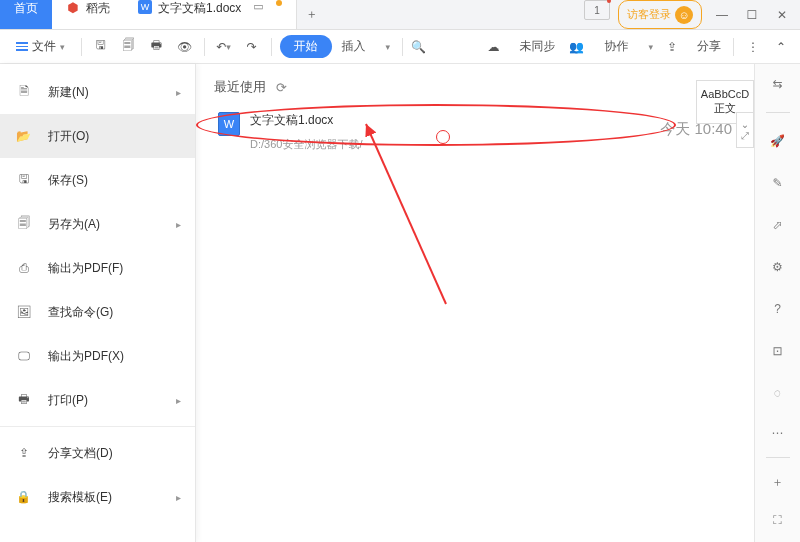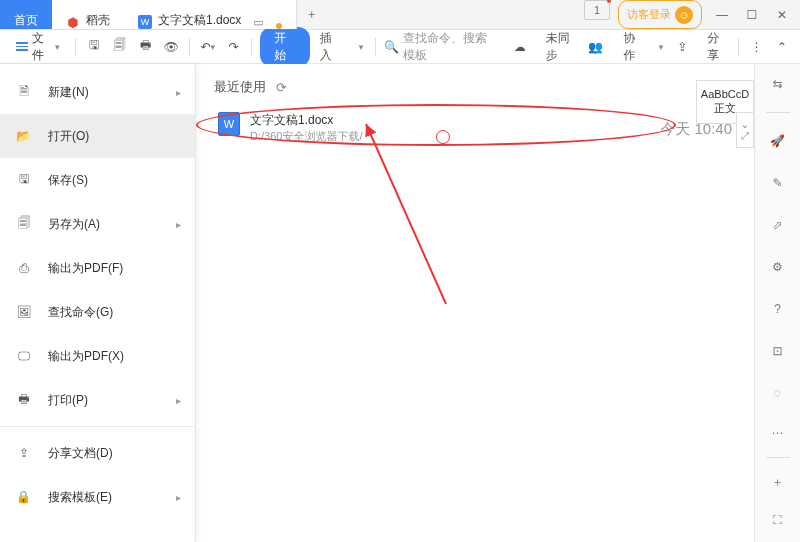--- a/index.html
+++ b/index.html
@@ -1,20 +1,20 @@
 <!DOCTYPE html>
 <html><head>
 <meta charset="utf-8">
 <style>
   * { box-sizing: border-box; margin: 0; padding: 0; font-family: "Microsoft YaHei", Arial, sans-serif; }
   body { width: 800px; height: 542px; overflow: hidden; background: #fff; font-size: 12px; color: #333; position: relative; }
 
   
   .titlebar { height: 30px; display: flex; align-items: stretch; background: #f3f4f6; border-bottom: 1px solid #e0e0e0; }
-  .tab { display: flex; align-items: flex-end; padding: 0 14px; gap: 6px; cursor: pointer; }
+  .tab { display: flex; align-items: flex-start; padding: 0 14px; gap: 6px; cursor: pointer; }
   .tab.home { background: #3a84f6; color: #fff; }
   .tab.app { background: #fff; }
   .tab.doc { background: #fff; border-right: 1px solid #e0e0e0; position: relative; }
   .tab .dot { width: 6px; height: 6px; border-radius: 50%; background: #f5a623; margin-left: 6px; }
   .tab .icon-sq { width: 14px; height: 14px; background: #3a84f6; color: #fff; display:flex; align-items:center; justify-content:center; border-radius: 2px; font-size: 9px; }
   .tab .fire { width:14px; height:14px; display:flex; align-items:center; justify-content:center; color:#e14b3b; font-size:13px; }
   .tab .winicon { color:#888; font-size:11px; margin-left:6px; }
   .addtab { width: 30px; display:flex; align-items:center; justify-content:center; color:#666; }
   .titlebar .spacer { flex: 1; }
   .winbtns { display: flex; align-items: center; gap: 2px; padding-right: 4px; }
@@ -48,21 +48,21 @@
   .menuitem .arrow { margin-left:auto; color:#999; font-size:10px; }
   .menusep { height:1px; background:#ececec; margin:4px 0; }
 
   
   .recent { flex:1; padding:14px 18px; position:relative; }
   .recent-head { display:flex; align-items:center; gap:10px; color:#555; font-size:13px; margin-bottom:10px; }
   .recent-item { display:flex; align-items:flex-start; gap:10px; padding:6px 4px; }
   .recent-item .docicon { width:22px; height:24px; background:#3a84f6; border:1px solid #2d6fd0; border-radius:2px; display:flex; align-items:center; justify-content:center; color:#fff; font-size:11px; flex-shrink:0; }
   .recent-item .info { flex:1; }
   .recent-item .title { color:#333; font-size:12px; }
-  .recent-item .path { color:#999; font-size:11px; margin-top:0; }
+  .recent-item .path { color:#999; font-size:11px; margin-top:8px; }
   .recent-item .time { color:#999; font-size:15px;margin-top:8px; }
 
   
   .rside { width:46px; background:#fafafa; border-left:1px solid #e6e6e6; display:flex; flex-direction:column; align-items:center; padding-top:6px; gap:14px; position:relative; }
   .rside .ricon { width:28px; height:28px; display:flex; align-items:center; justify-content:center; color:#777; }
   .rside .sep { width:24px; height:1px; background:#ddd; }
   .rside .bottom { position:absolute; bottom:8px; display:flex; flex-direction:column; align-items:center; gap:10px; }
   .style-preview { position:absolute; top:16px; right:46px; width:58px; height:44px; border:1px solid #ddd; background:#fff; display:flex; flex-direction:column; align-items:center; justify-content:center; font-size:10px; color:#333; }
   .style-preview .sp-top { font-size:11px; letter-spacing:0; }
   .style-preview .sp-bot { font-size:11px; margin-top:1px; }
@@ -127,21 +127,20 @@
   <div class="tb-icon">↷</div>
   <div class="tb-sep"></div>
   <div class="start-pill"><span>开始</span></div>
   <div class="tb-text">
       <span>插入</span>
       <span class="dropdown-caret">▾</span>
     </div>
   <div class="tb-sep"></div>
   <div class="searchbox">
     <span>🔍</span>
-    <span>查找命令、搜索模板</span>
   </div>
   <div class="spacer"></div>
   <div class="tb-text">
       <span>☁</span>
       <span>未同步</span>
     </div>
   <div class="tb-text">
       <span>👥</span>
       <span>协作</span>
       <span class="dropdown-caret">▾</span>

